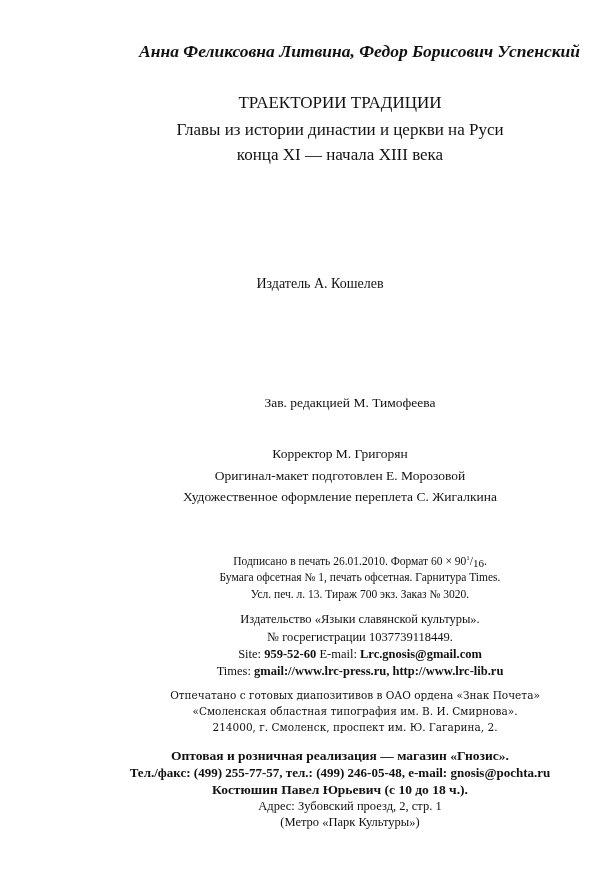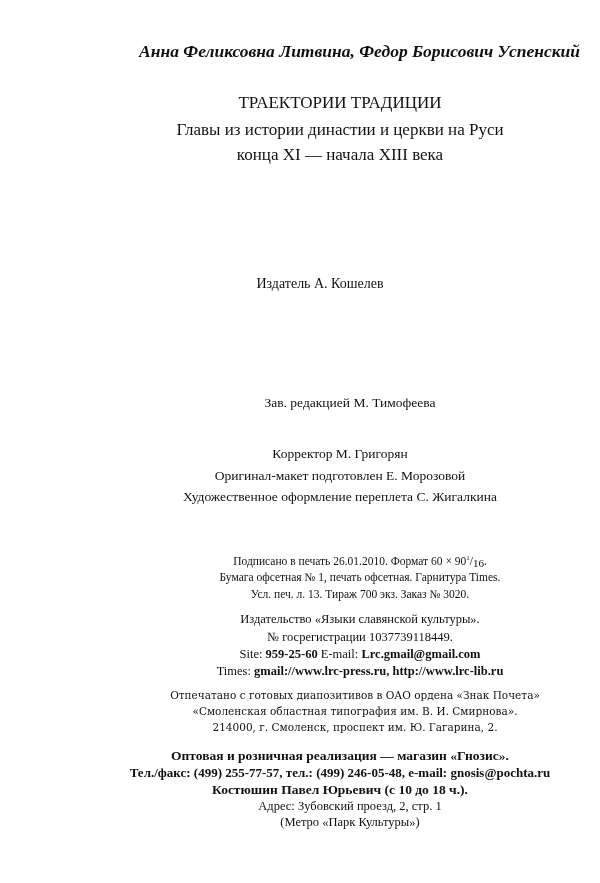--- a/index.html
+++ b/index.html
@@ -56,21 +56,21 @@
 <div class="line credits cr1">Корректор М. Григорян</div>
 <div class="line credits cr2">Оригинал-макет подготовлен Е. Морозовой</div>
 <div class="line credits cr3">Художественное оформление переплета С. Жигалкина</div>
 
 <div class="line imprint im1"><span>Подписано в печать 26.01.2010. Формат 60 × 90</span><sup>1</sup><span>/</span><sub>16</sub><span>.</span></div>
 <div class="line imprint im2">Бумага офсетная № 1, печать офсетная. Гарнитура Times.</div>
 <div class="line imprint im3">Усл. печ. л. 13. Тираж 700 экз. Заказ № 3020.</div>
 
 <div class="line pubhouse ph1">Издательство «Языки славянской культуры».</div>
 <div class="line pubhouse ph2">№  госрегистрации 1037739118449.</div>
-<div class="line pubhouse ph3"><span>Site: </span><span class="b">959-25-60</span><span> E-mail: </span><span class="b">Lrc.gmail@gmail.com</span></div>
+<div class="line pubhouse ph3"><span>Site: </span><span class="b">959-52-60</span><span> E-mail: </span><span class="b">Lrc.gnosis@gmail.com</span></div>
 <div class="line pubhouse ph4"><span>Times: </span><span class="b">gmail://www.lrc-press.ru, http://www.lrc-lib.ru</span></div>
 
 <div class="line printed pr1">Отпечатано с  готовых диапозитивов в ОАО ордена «Знак Почета»</div>
 <div class="line printed pr2">«Смоленская областная типография им. В. И. Смирнова».</div>
 <div class="line printed pr3">214000, г. Смоленск, проспект им. Ю. Гагарина, 2.</div>
 
 <div class="line shop sh1">Оптовая и розничная реализация — магазин «Гнозис».</div>
 <div class="line shop sh2">Тел./факс: (499) 255-77-57, тел.: (499) 246-05-48, e-mail: gnosis@pochta.ru</div>
 <div class="line shop sh3">Костюшин Павел Юрьевич (с 10 до 18 ч.).</div>
 <div class="line addr ad1">Адрес: Зубовский проезд, 2, стр. 1</div>

